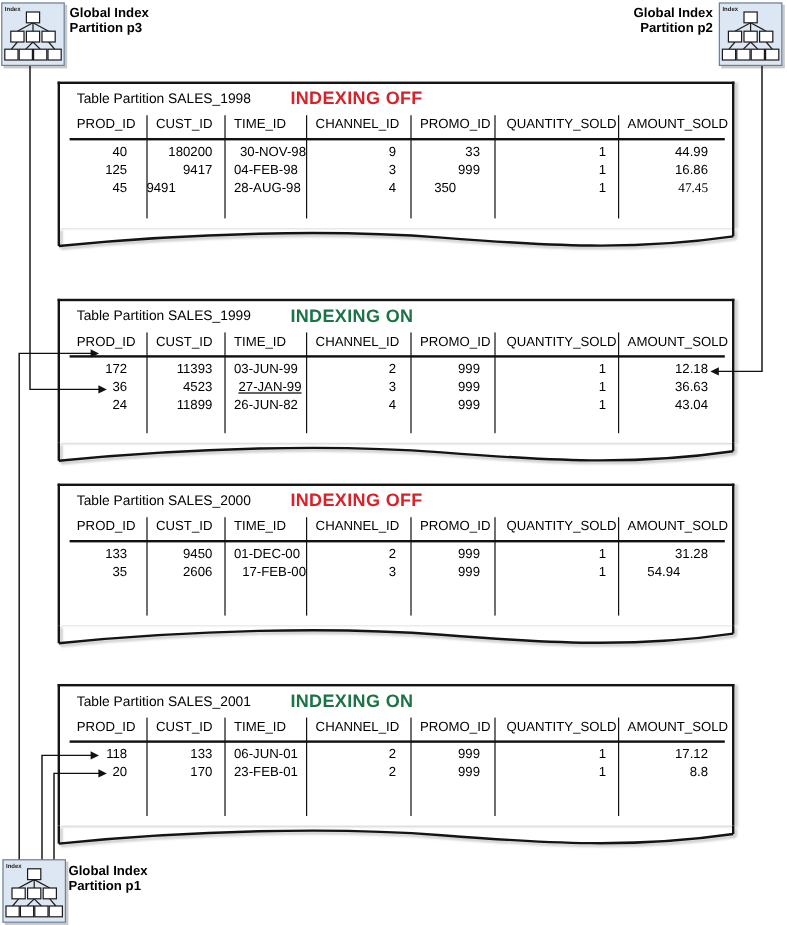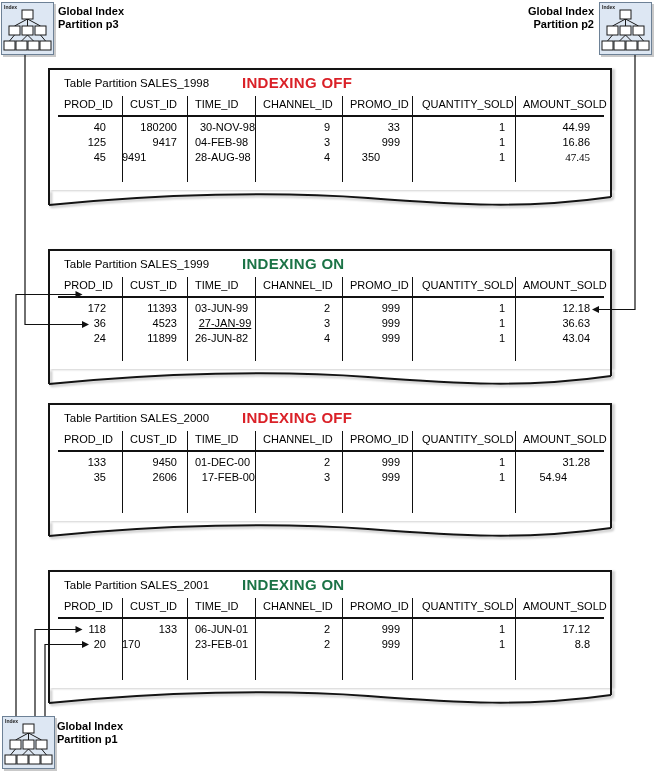--- a/index.html
+++ b/index.html
@@ -284,21 +284,21 @@
           <span style="width: 72px; text-align: right; padding-right: 16px;">118</span>
           <span style="width: 65px; text-align: right; padding-right: 10px;">133</span>
           <span style="width: 68px; text-align: left; padding-left: 8px;">06-JUN-01</span>
           <span style="width: 87px; text-align: right; padding-right: 12px;">2</span>
           <span style="width: 70px; text-align: right; padding-right: 12px;">999</span>
           <span style="width: 103px; text-align: right; padding-right: 10px;">1</span>
           <span style="width: 95px; text-align: right; padding-right: 20px;">17.12</span>
         </div>
         <div class="row" style="top: 65px;">
           <span style="width: 72px; text-align: right; padding-right: 16px;">20</span>
-          <span style="width: 65px; padding-right: 10px;">170</span>
+          <span style="width: 65px; text-align: right; padding-right: 10px;">170</span>
           <span style="width: 68px; text-align: left; padding-left: 8px;">23-FEB-01</span>
           <span style="width: 87px; text-align: right; padding-right: 12px;">2</span>
           <span style="width: 70px; text-align: right; padding-right: 12px;">999</span>
           <span style="width: 103px; text-align: right; padding-right: 10px;">1</span>
           <span style="width: 95px; text-align: right; padding-right: 20px;">8.8</span>
         </div>
         <svg class="wave" width="564" height="26" viewBox="0 0 564 26" style="top: 116px;">
           <g fill="none" stroke="#141414" stroke-width="2" style="filter:drop-shadow(2px 2px 1px rgba(0,0,0,0.25))">
             <path d="M1,0 L1,15"></path>
             <path d="M563,0 L563,7"></path>

